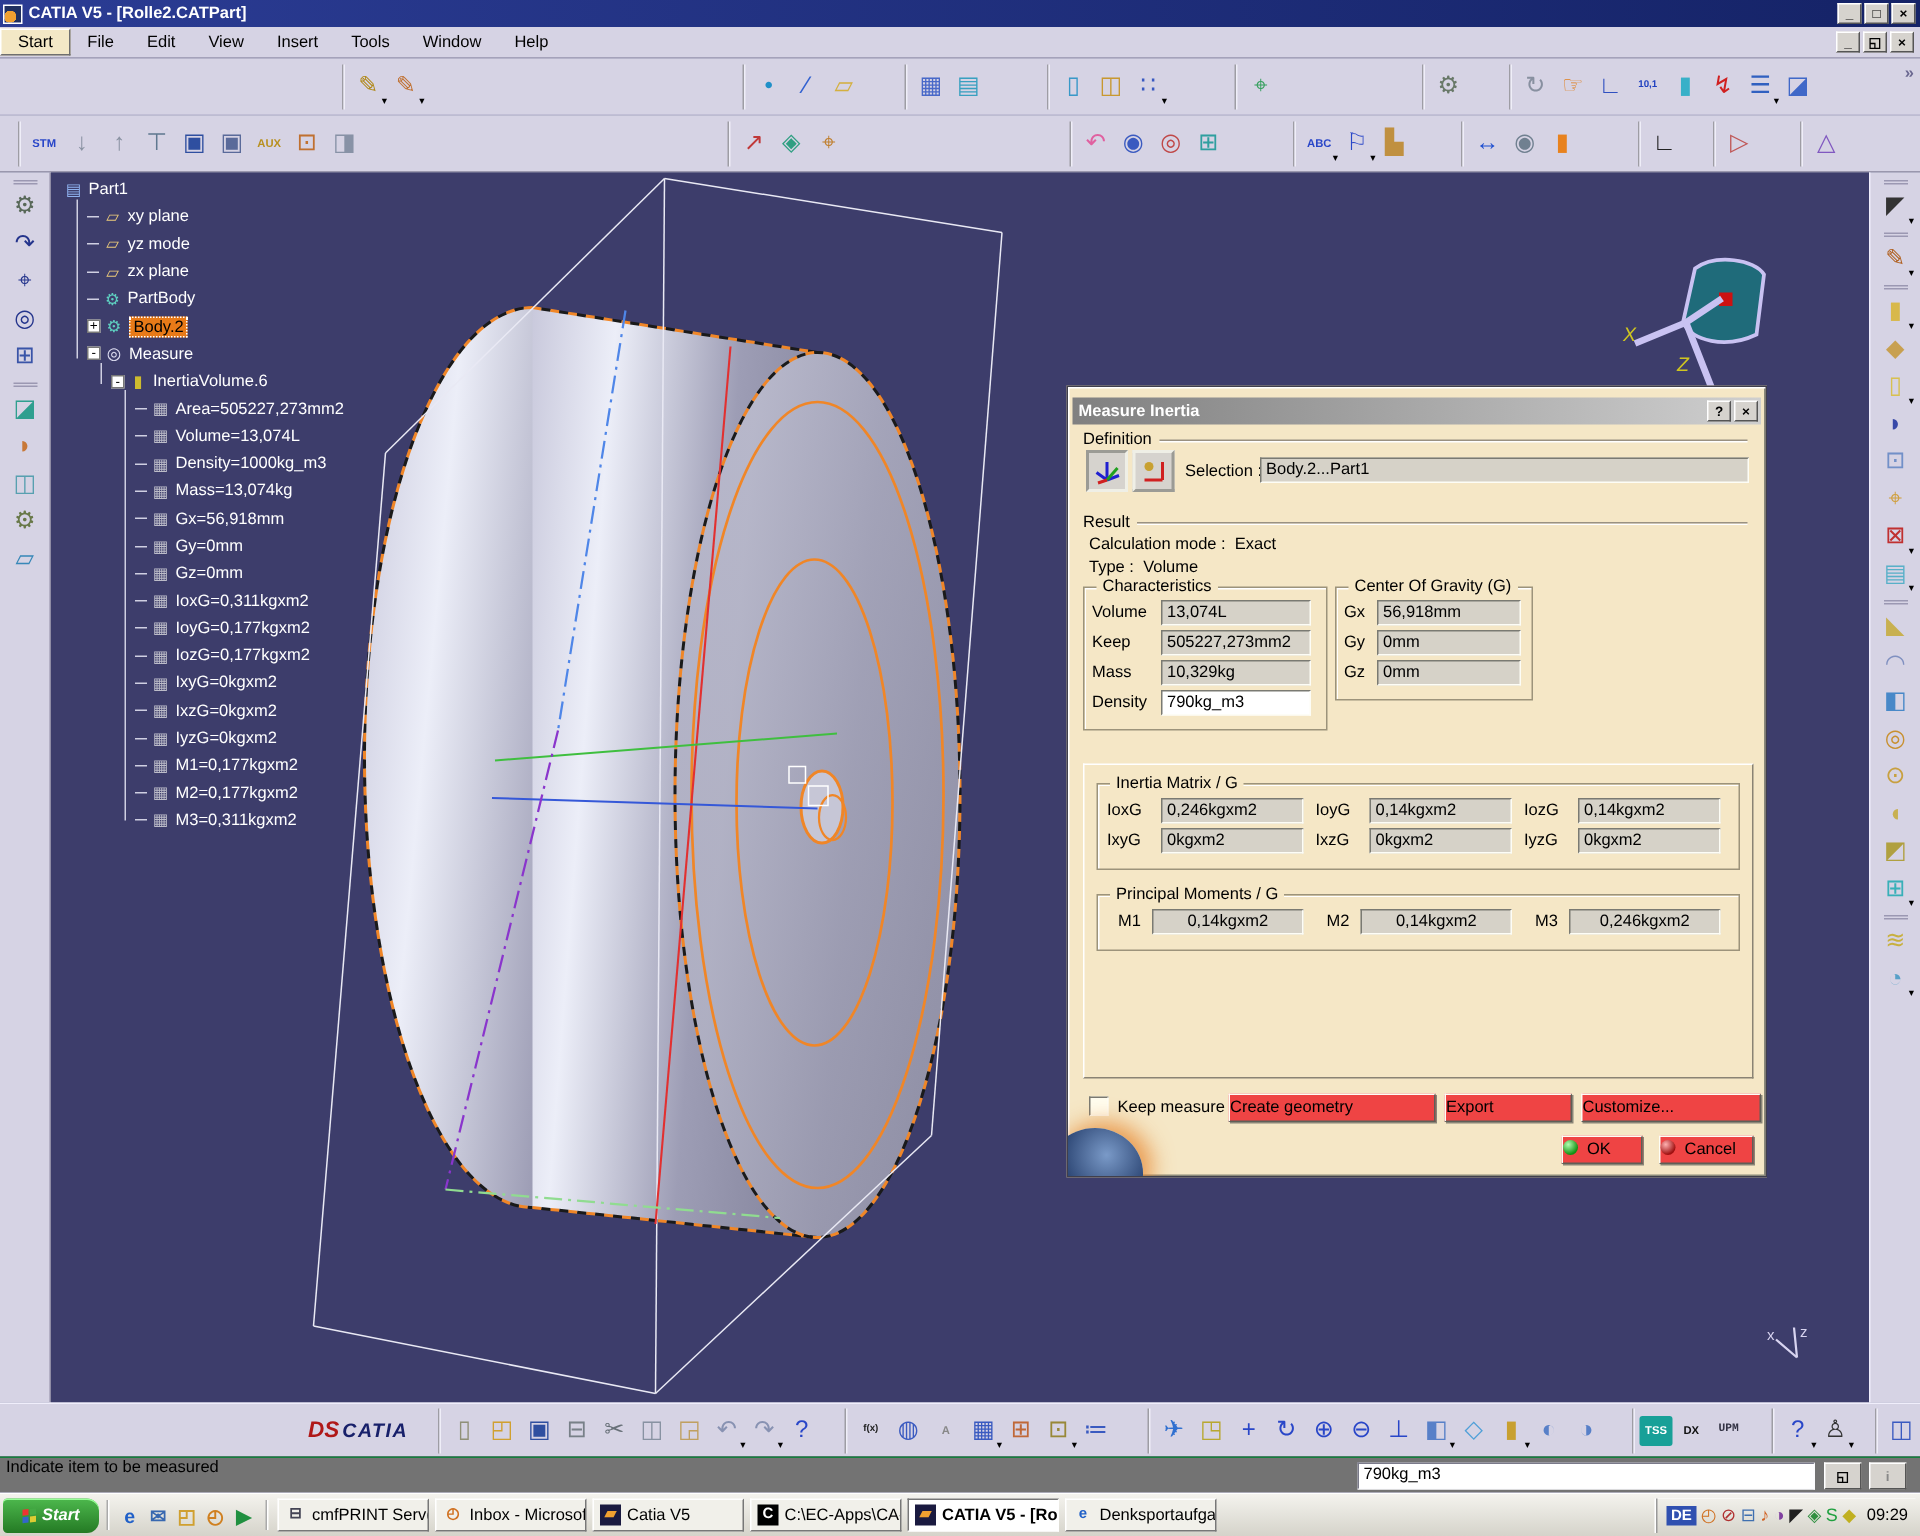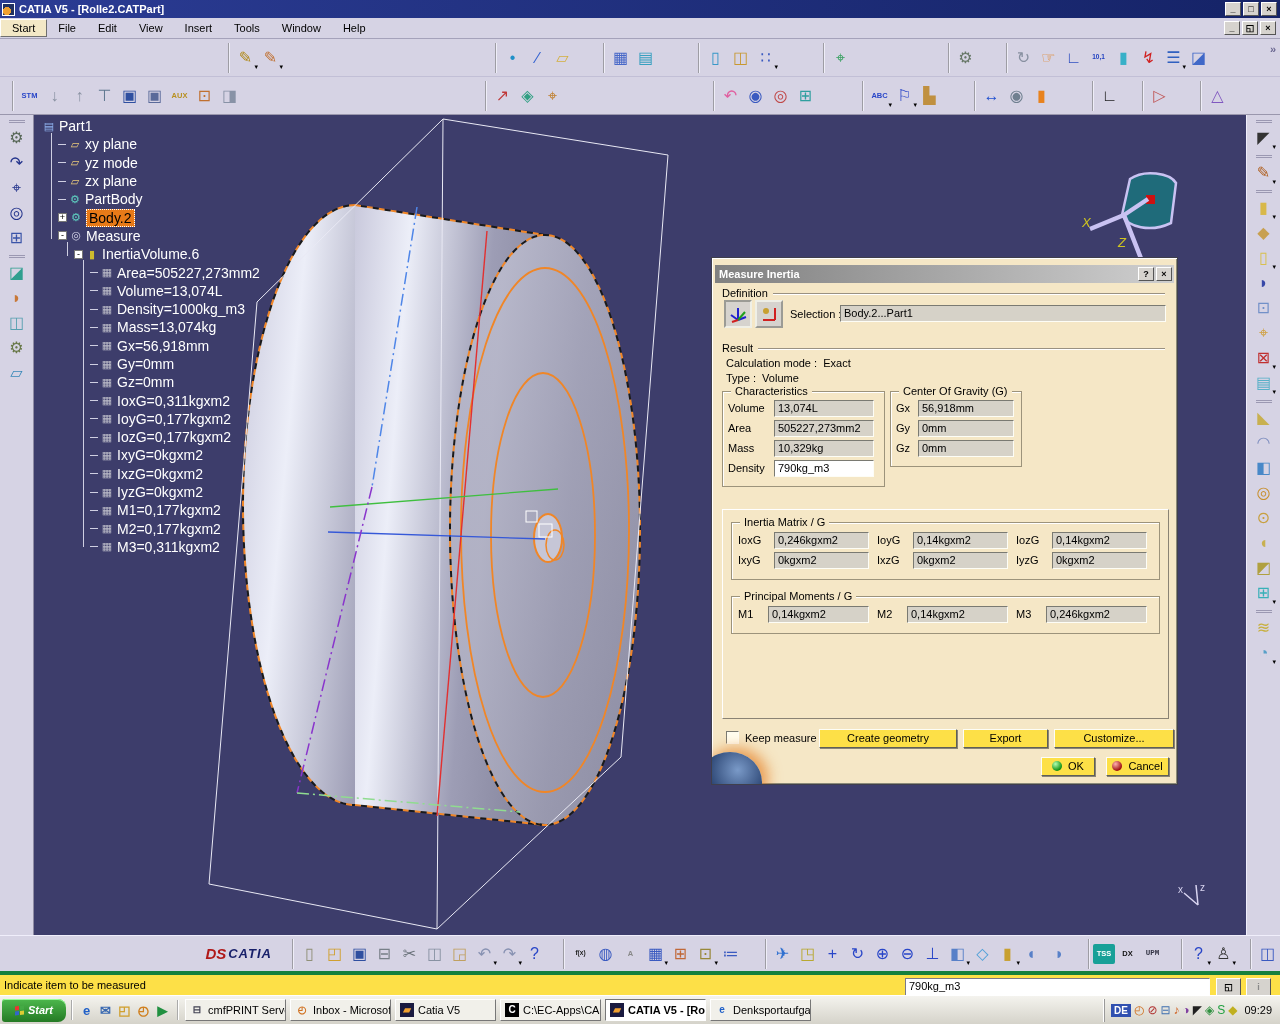--- a/index.html
+++ b/index.html
@@ -49,21 +49,21 @@
   #vp{left:34px;top:115px;width:1212px;height:820px;background:#3d3d6b;overflow:hidden;}
   #scene{position:absolute;left:0;top:0;}
 
   
   #tree{position:absolute;left:4px;top:2px;color:#fff;white-space:nowrap;}
   .trow{display:flex;align-items:center;height:18.3px;}
   .texp{width:9px;height:9px;background:#fff;color:#000;border:1px solid #777;
     font-size:9px;line-height:7px;text-align:center;margin-right:2px;flex:0 0 auto;}
   .tstub{width:8px;height:1px;background:#cfcfe2;margin-right:2px;flex:0 0 auto;}
   .ticn{width:14px;text-align:center;margin-right:3px;font-size:11px;flex:0 0 auto;}
-  .tlbl{font-size:14px;}
+  .tlbl{font-size:11px;}
   .trow.sel .tlbl{background:#e87a18;color:#000;border:1px dotted #fff;padding:0 2px;}
   .tline{position:absolute;width:1px;background:#cfcfe2;}
 
   
   #dlg{left:711px;top:257px;width:467px;height:528px;background:#f5e7c6;
     border:1px solid #403f4c;box-shadow:inset 1px 1px 0 #fff,inset -1px -1px 0 #8a8a7a;overflow:hidden;z-index:20;}
   #dlg-title{position:absolute;left:3px;top:7px;right:3px;height:18px;
     background:linear-gradient(90deg,#808080,#cfcfcf);color:#fff;font-weight:bold;
     display:flex;align-items:center;padding-left:4px;}
   #dlg-title .wctrl{padding-right:2px;}
@@ -78,34 +78,34 @@
   .gb{position:absolute;border:1px solid #9c937b;box-shadow:inset 1px 1px 0 #fff;}
   .gb-legend{position:absolute;top:-7px;left:8px;background:#f5e7c6;padding:0 4px;}
   .frow{display:flex;align-items:center;height:20px;}
   .flbl{flex:0 0 auto;}
   #tabs{position:absolute;left:12px;top:233px;height:19px;display:flex;align-items:flex-end;}
   .tab{padding:2px 9px 2px 9px;color:#85806c;border-right:1px solid #9c937b;cursor:default;}
   .tab.active{color:#000;background:#f5e7c6;border:1px solid;border-color:#fff #6f6f6f #f5e7c6 #fff;
     position:relative;top:1px;}
   #tabpanel{position:absolute;left:10px;top:251px;width:447px;height:210px;
     border:1px solid;border-color:#fff #8a8374 #8a8374 #fff;background:#f5e7c6;}
-  .btn{background:#fde047;border:1px solid;border-color:#fdfdf6 #5f5f57 #5f5f57 #fdfdf6;
-    box-shadow:1px 1px 0 #8a8577;text-align:center;height:19px;line-height:17px;cursor:default;}
+  .btn{background:#ef4444;border:1px solid;border-color:#fdfdf6 #5f5f57 #5f5f57 #fdfdf6;
+    box-shadow:1px 1px 0 #8a8577;text-align:left;height:19px;line-height:17px;cursor:default;}
   .ball{display:inline-block;width:10px;height:10px;border-radius:50%;margin-right:6px;vertical-align:-1px;}
   .ball.green{background:radial-gradient(circle at 35% 30%,#b0ffb0,#129012 70%);}
   .ball.red{background:radial-gradient(circle at 35% 30%,#ffb0b0,#a01010 70%);}
   .cbx{position:absolute;width:13px;height:13px;background:#fffdef;
     border:1px solid;border-color:#7a7a72 #fdfdf6 #fdfdf6 #7a7a72;}
   #globe{position:absolute;left:-14px;top:494px;width:64px;height:60px;border-radius:50%;
     background:radial-gradient(circle at 62% 30%,#7a9ac8,#27406e 55%,#101c3e 85%);
     box-shadow:6px -4px 14px rgba(230,130,40,.75);}
 
   
-  #statusbar{left:0;top:971px;width:1280px;height:24px;background:#fde047;
-    border-top:4px solid #15803d;display:flex;align-items:center;padding:0 4px;}
+  #statusbar{left:0;top:971px;width:1280px;height:24px;background:#737373;
+    border-top:1px solid #15803d;display:flex;align-items:flex-start;padding:0 4px;}
   #status-field{position:absolute;left:905px;top:3px;width:305px;height:18px;background:#fff;
     border:1px solid;border-color:#7a7a8a #fdfdff #fdfdff #7a7a8a;padding:1px 3px;}
   .sbtn{position:absolute;top:3px;width:25px;height:18px;}
 
   
   #taskbar{left:0;top:995px;width:1280px;height:29px;
     background:linear-gradient(#f4f3ee,#d5d3ca);border-top:1px solid #fff;
     display:flex;align-items:center;padding:0 2px;}
   #startbtn{width:64px;height:23px;border-radius:3px 8px 8px 3px;
     background:linear-gradient(#4db84d,#247a24);color:#fff;font-weight:bold;font-style:italic;
@@ -694,21 +694,21 @@
     </div>
 
     <div class="gb" style="left:10px;top:133px;width:163px;height:96px;">
       <span class="gb-legend">Characteristics</span>
       <div style="position:absolute;left:5px;top:6px;right:5px;">
           <div class="frow">
             <span class="flbl" style="width: 46px;">Volume</span>
             <div class="fld" style="width: 100px;">13,074L</div>
           </div>
           <div class="frow">
-            <span class="flbl" style="width: 46px;">Area</span>
+            <span class="flbl" style="width: 46px;">Keep</span>
             <div class="fld" style="width: 100px;">505227,273mm2</div>
           </div>
           <div class="frow">
             <span class="flbl" style="width: 46px;">Mass</span>
             <div class="fld" style="width: 100px;">10,329kg</div>
           </div>
           <div class="frow">
             <span class="flbl" style="width: 46px;">Density</span>
             <div class="fld white" style="width: 100px;">790kg_m3</div>
           </div>
@@ -747,21 +747,21 @@
             <div class="frow">
               <span class="flbl" style="width: 36px;">IxyG</span>
               <div class="fld" style="width: 96px; margin-right: 8px;">0kgxm2</div>
               <span class="flbl" style="width: 36px;">IxzG</span>
               <div class="fld" style="width: 96px; margin-right: 8px;">0kgxm2</div>
               <span class="flbl" style="width: 36px;">IyzG</span>
               <div class="fld" style="width: 96px; margin-right: 8px;">0kgxm2</div>
             </div>
           </div>
       </div>
-      <div class="gb" style="left:8px;top:86px;right:8px;height:38px;">
+      <div class="gb" style="left:8px;top:86px;right:8px;height:38px;text-align:center;">
         <span class="gb-legend">Principal Moments / G</span>
         <div style="position:absolute;left:6px;top:7px;right:4px;">
             <div class="frow">
               <span class="flbl" style="width: 30px;">M1</span>
               <div class="fld" style="width: 102px; margin-right: 8px;">0,14kgxm2</div>
               <span class="flbl" style="width: 30px;">M2</span>
               <div class="fld" style="width: 102px; margin-right: 8px;">0,14kgxm2</div>
               <span class="flbl" style="width: 30px;">M3</span>
               <div class="fld" style="width: 102px; margin-right: 8px;">0,246kgxm2</div>
             </div>

